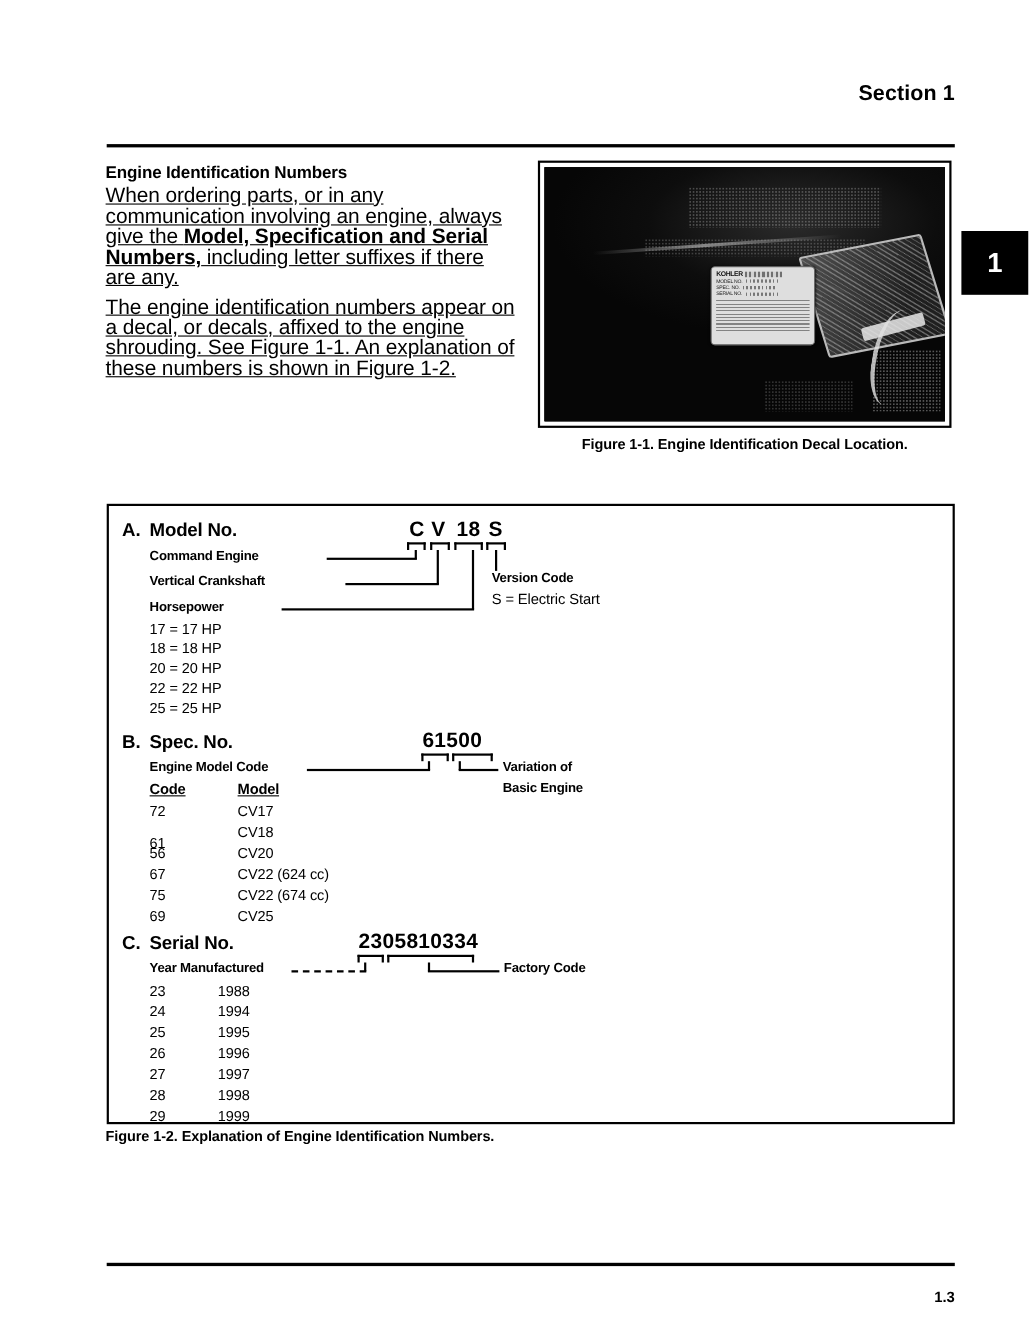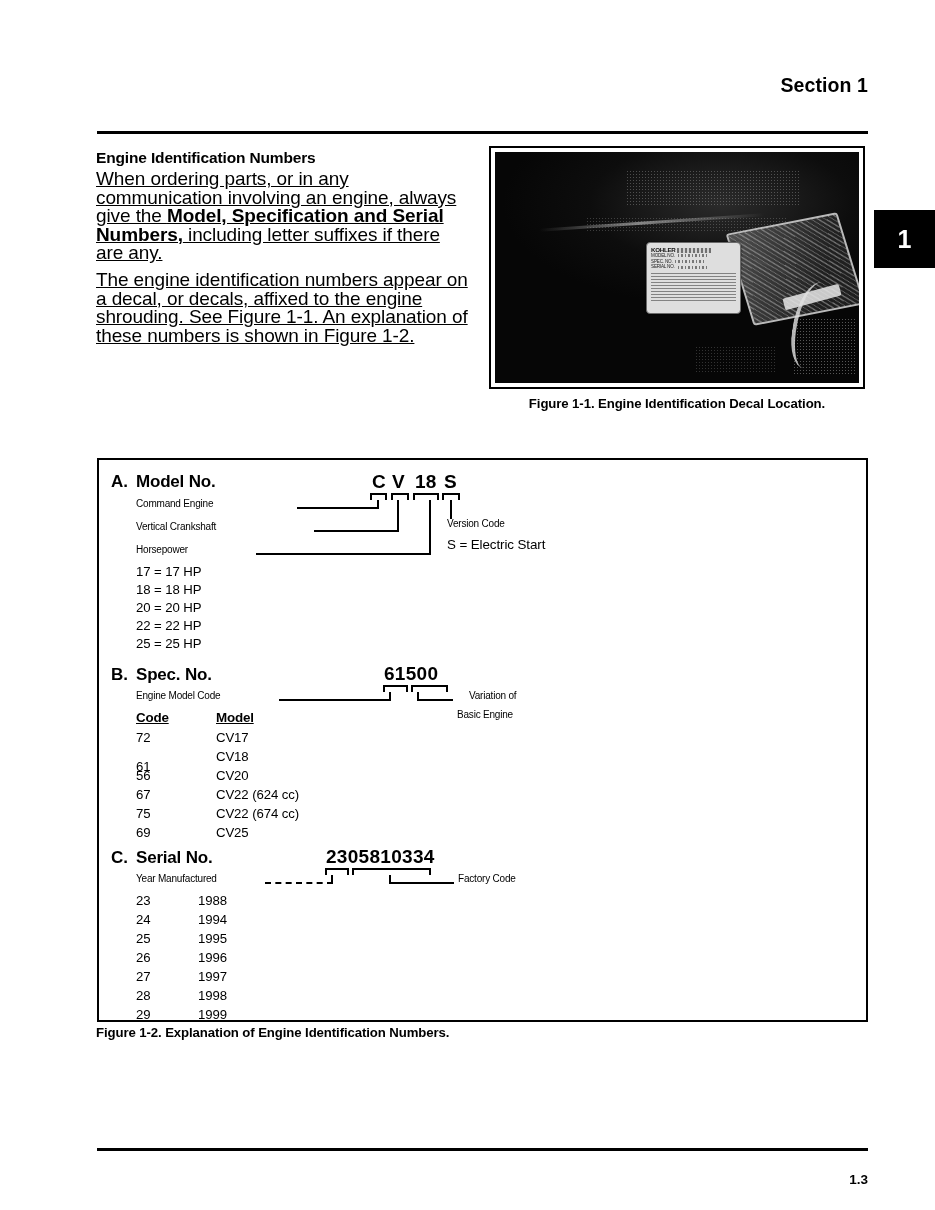--- a/index.html
+++ b/index.html
@@ -235,22 +235,22 @@
     font-weight: bold;
   }
   .sec-title {
     position: absolute;
     font-size: 17px;
     font-weight: bold;
     letter-spacing: -0.2px;
   }
   .lbl-bold {
     position: absolute;
-    font-size: 10px;
-    font-weight: normal;
+    font-size: 12px;
+    font-weight: bold;
     letter-spacing: -0.2px;
     white-space: nowrap;
   }
   .lbl-plain {
     position: absolute;
     font-size: 13.4px;
     letter-spacing: -0.1px;
     white-space: nowrap;
   }
   .lbl-ul {
@@ -415,21 +415,21 @@
     <div class="rule-h" style="left:312px; top:225px; width:37px;"></div>
     <div class="rule-v" style="left:312px; top:225px; height:7px;"></div>
     <div class="rule-v" style="left:347px; top:225px; height:7px;"></div>
 
     <div class="lbl-bold" style="left:37px; top:230px;">Engine Model Code</div>
     <div class="rule-h" style="left:180px; top:239px; width:112px;"></div>
     <div class="rule-v" style="left:290px; top:232px; height:8px;"></div>
 
     <div class="rule-v" style="left:318px; top:232px; height:8px;"></div>
     <div class="rule-h" style="left:318px; top:239px; width:36px;"></div>
-    <div class="lbl-bold" style="left:358px; top:230px;margin-left:12px;">Variation of</div>
+    <div class="lbl-bold" style="left:358px; top:230px;">Variation of</div>
     <div class="lbl-bold" style="left:358px; top:249px;">Basic Engine</div>
 
     <div class="lbl-ul" style="left:37px; top:250px;">Code</div>
     <div class="lbl-ul" style="left:117px; top:250px;">Model</div>
 
     <div class="list-code" style="left:37px; top:270px;">72</div>
     <div class="list-val" style="left:117px; top:270px;">CV17</div>
     <div class="list-code" style="left:37px; top:299px;">61</div>
     <div class="list-val" style="left:117px; top:289px;">CV18</div>
     <div class="list-code" style="left:37px; top:308px;">56</div>

